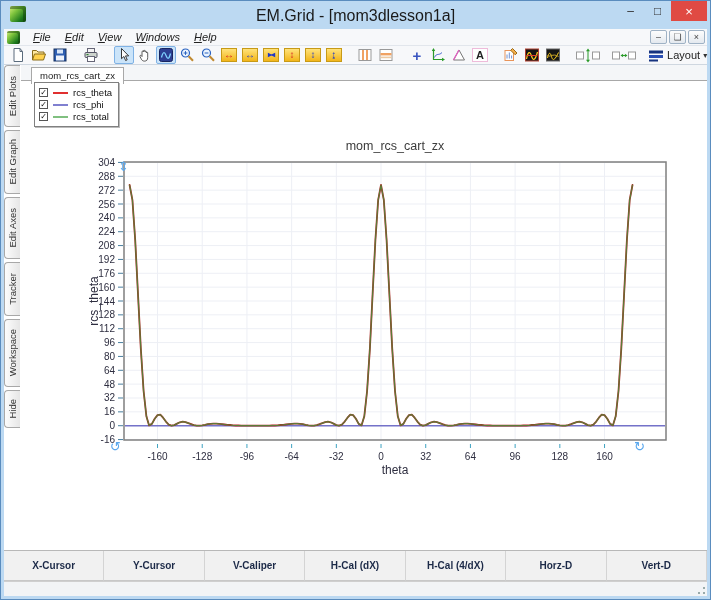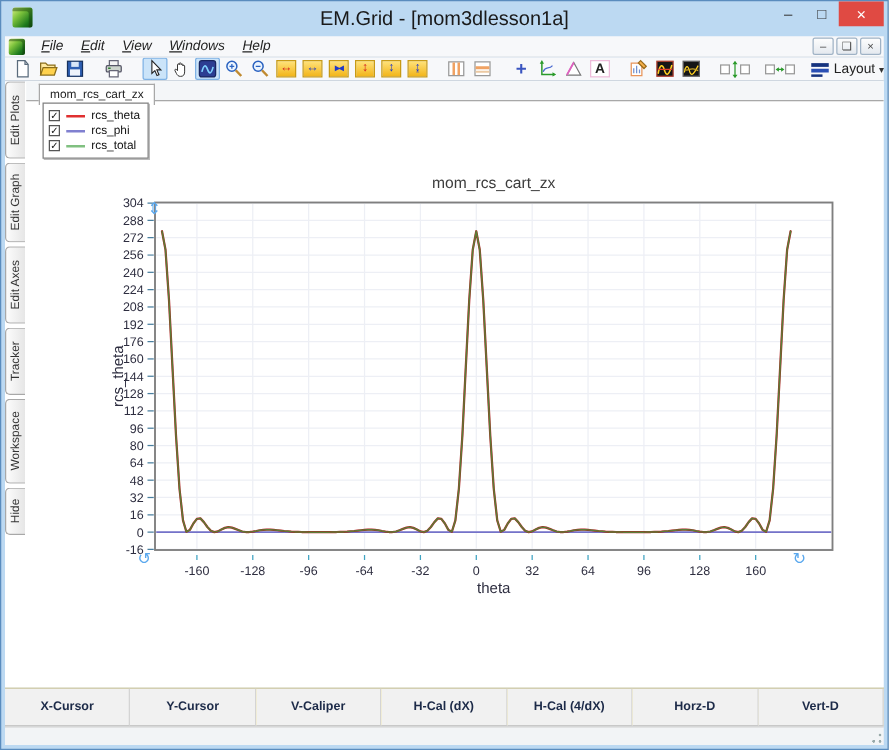--- a/index.html
+++ b/index.html
@@ -68,21 +68,21 @@
   .plot-svg{position:absolute;left:0;top:0;z-index:2;}
   
   .legend{position:absolute;left:30px;top:17px;z-index:6;background:#fff;
     border:1px solid #808080;box-shadow:1px 1px 0 #bbb;padding:3px 6px 3px 4px;}
   .legend-row{display:flex;align-items:center;height:11px;margin:1px 0;}
   .legend-cb{width:9px;height:9px;border:1px solid #555;background:#fff;
     font-size:8px;line-height:8px;text-align:center;color:#111;flex:none;}
   .legend-line{width:15px;height:2px;margin:0 5px 0 5px;flex:none;}
   .legend-label{font-size:9.5px;color:#111;white-space:nowrap;}
   
-  .statusbar{height:31px;flex:none;background:#fde047;border-top:1px solid #b8b8b8;
+  .statusbar{height:31px;flex:none;background:#0ea5e9;border-top:1px solid #b8b8b8;
     display:flex;flex-direction:column;}
   .st-row{display:flex;flex:1;}
   .st-cell{flex:1;border-right:1px solid #d4d4d4;display:flex;align-items:center;
     justify-content:center;font-size:10px;color:#1c2a48;}
   .st-row.head .st-cell{background:#f1f1f1;font-weight:bold;border-bottom:1px solid #c8c8c8;}
   
   .footer{height:15px;flex:none;background:#f2f4f6;border-top:1px solid #cfcfcf;position:relative;}
   .grip{position:absolute;right:1px;bottom:1px;width:12px;height:12px;
     background:
       radial-gradient(circle at 10px 10px,#9aa 1px,transparent 1.3px),

